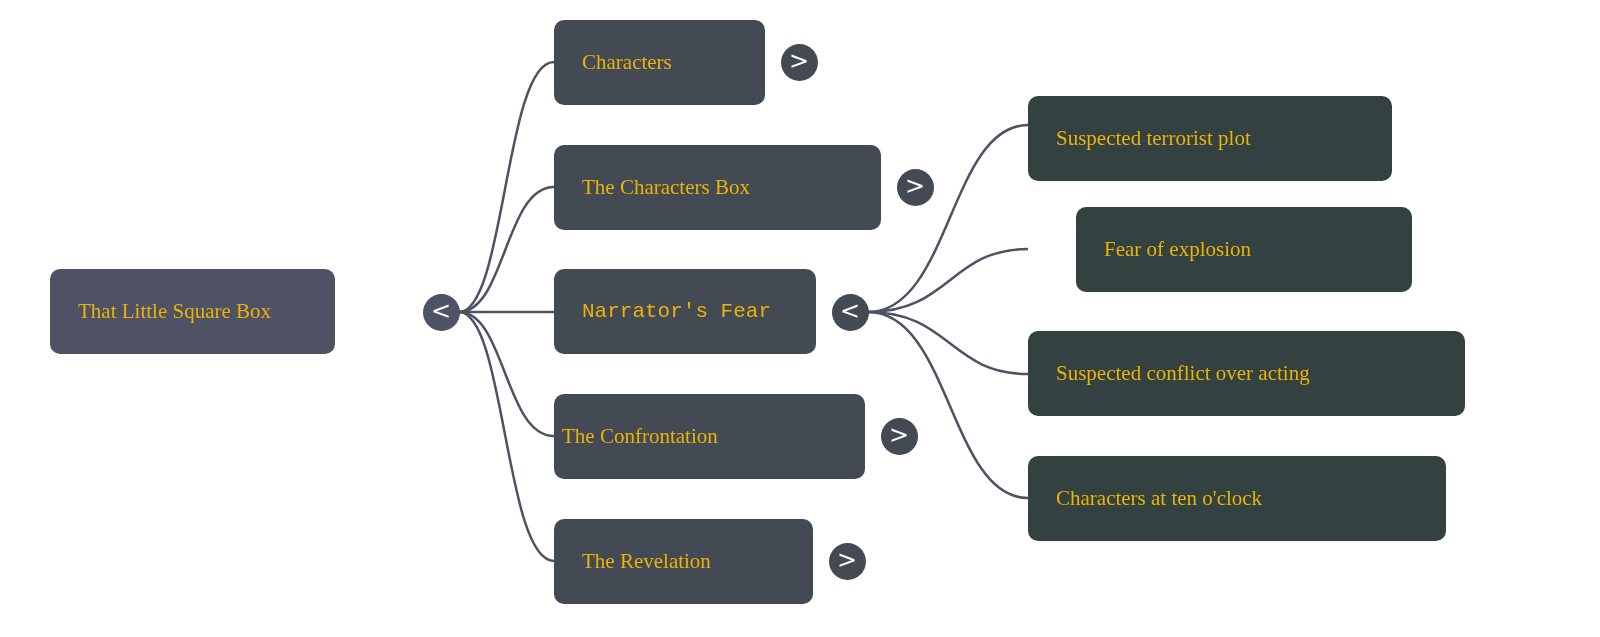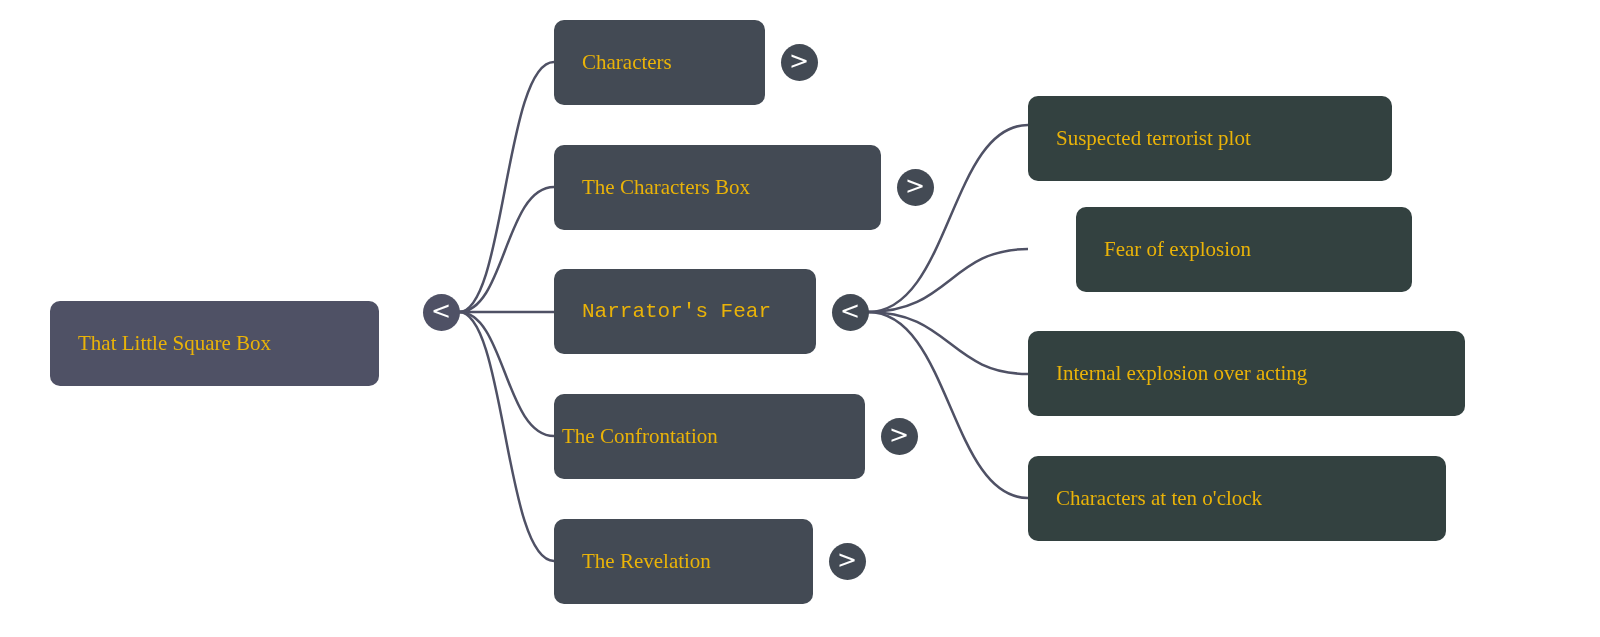--- a/index.html
+++ b/index.html
@@ -22,34 +22,34 @@
   <path class="link" d="M459,312 C505,312 505,187 554,187"></path>
   <path class="link" d="M459,312 C505,312 505,312 554,312"></path>
   <path class="link" d="M459,312 C505,312 505,436 554,436"></path>
   <path class="link" d="M459,312 C505,312 505,561 554,561"></path>
   <path class="link" d="M868,312 C950,312 950,125 1028,125"></path>
   <path class="link" d="M868,312 C950,312 950,249 1028,249"></path>
   <path class="link" d="M868,312 C950,312 950,374 1028,374"></path>
   <path class="link" d="M868,312 C950,312 950,498 1028,498"></path>
 </svg>
 
-<div class="node root" style="left:50px; top:269px; width:329px;margin-top:32px;">That Little Square Box</div>
+<div class="node root" style="left:50px; top:269px; width:285px;">That Little Square Box</div>
 <div class="toggle root-t" style="left:441px; top:312px;">&lt;</div>
 
 <div class="node l1" style="left:554px; top:20px; width:211px;">Characters</div>
 <div class="toggle l1-t" style="left:799px; top:62px;">&gt;</div>
 
 <div class="node l1" style="left:554px; top:145px; width:327px;">The Characters Box</div>
 <div class="toggle l1-t" style="left:915px; top:187px;">&gt;</div>
 
 <div class="node l1" style="left:554px; top:269px; width:262px;font-family:Liberation Mono, monospace;">Narrator's Fear</div>
 <div class="toggle l1-t" style="left:850px; top:312px;">&lt;</div>
 
 <div class="node l1" style="left:554px; top:394px; width:311px;padding-left:8px;">The Confrontation</div>
 <div class="toggle l1-t" style="left:899px; top:436px;">&gt;</div>
 
 <div class="node l1" style="left:554px; top:519px; width:259px;">The Revelation</div>
 <div class="toggle l1-t" style="left:847px; top:561px;">&gt;</div>
 
 <div class="node leaf" style="left:1028px; top:96px; width:364px;">Suspected terrorist plot</div>
 <div class="node leaf" style="left:1028px; top:207px; width:336px;margin-left:48px;">Fear of explosion</div>
-<div class="node leaf" style="left:1028px; top:331px; width:437px;">Internal explosion over acting</div>
+<div class="node leaf" style="left:1028px; top:331px; width:437px;">Suspected conflict over acting</div>
 <div class="node leaf" style="left:1028px; top:456px; width:418px;">Characters at ten o'clock</div>
 
 </body></html>

